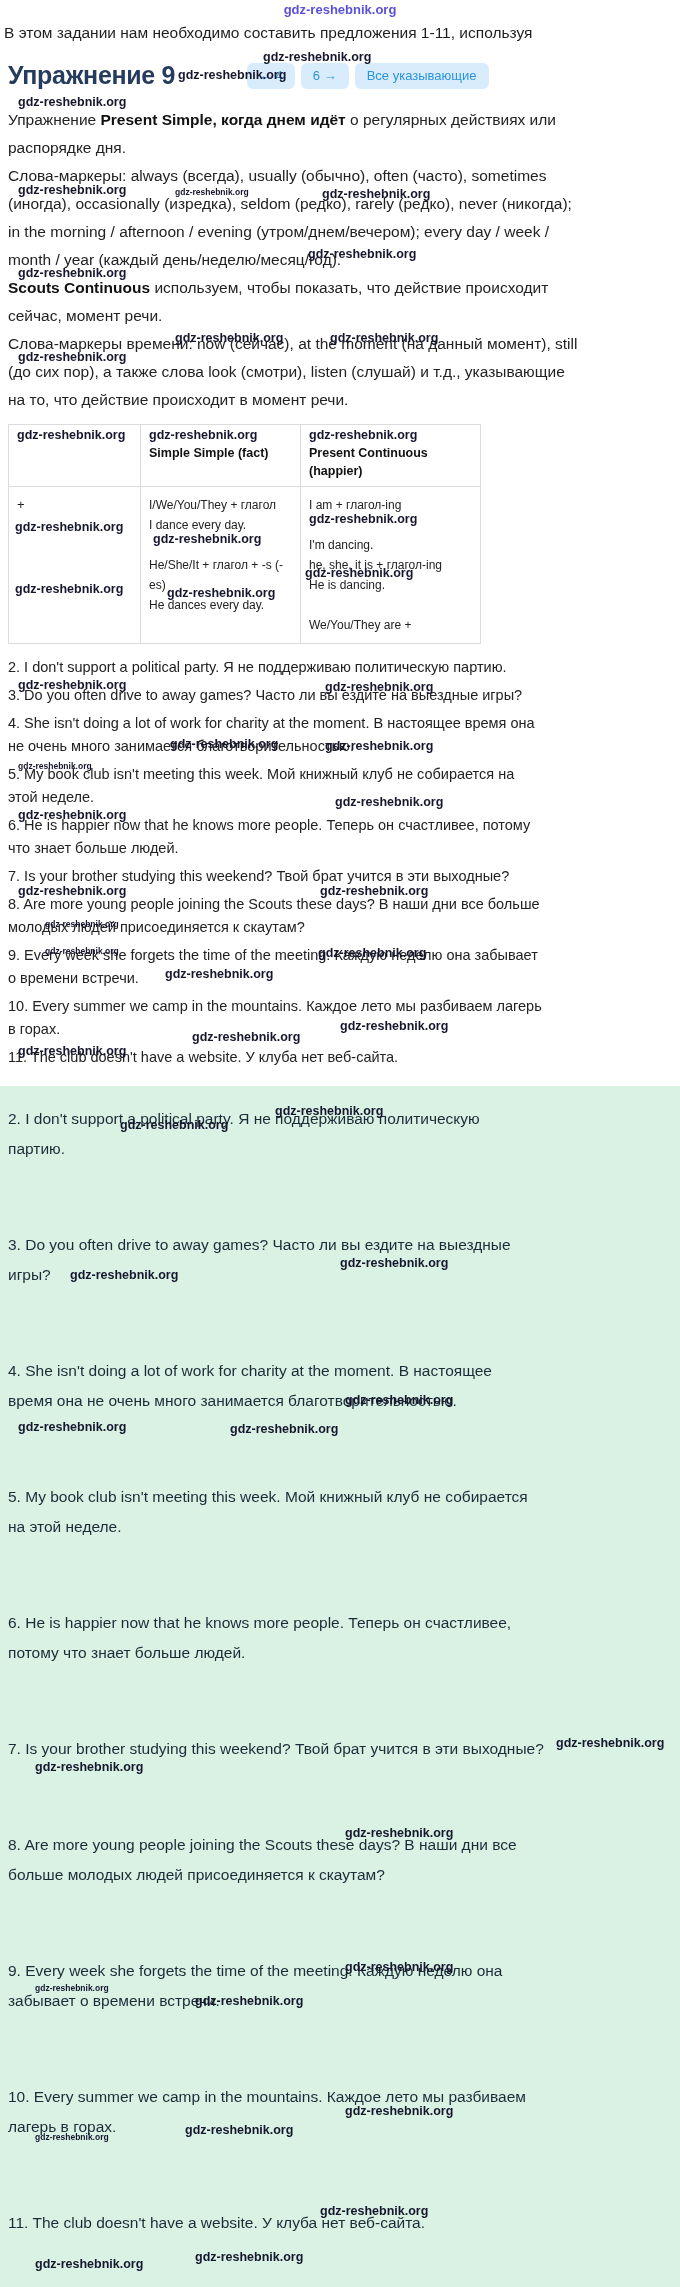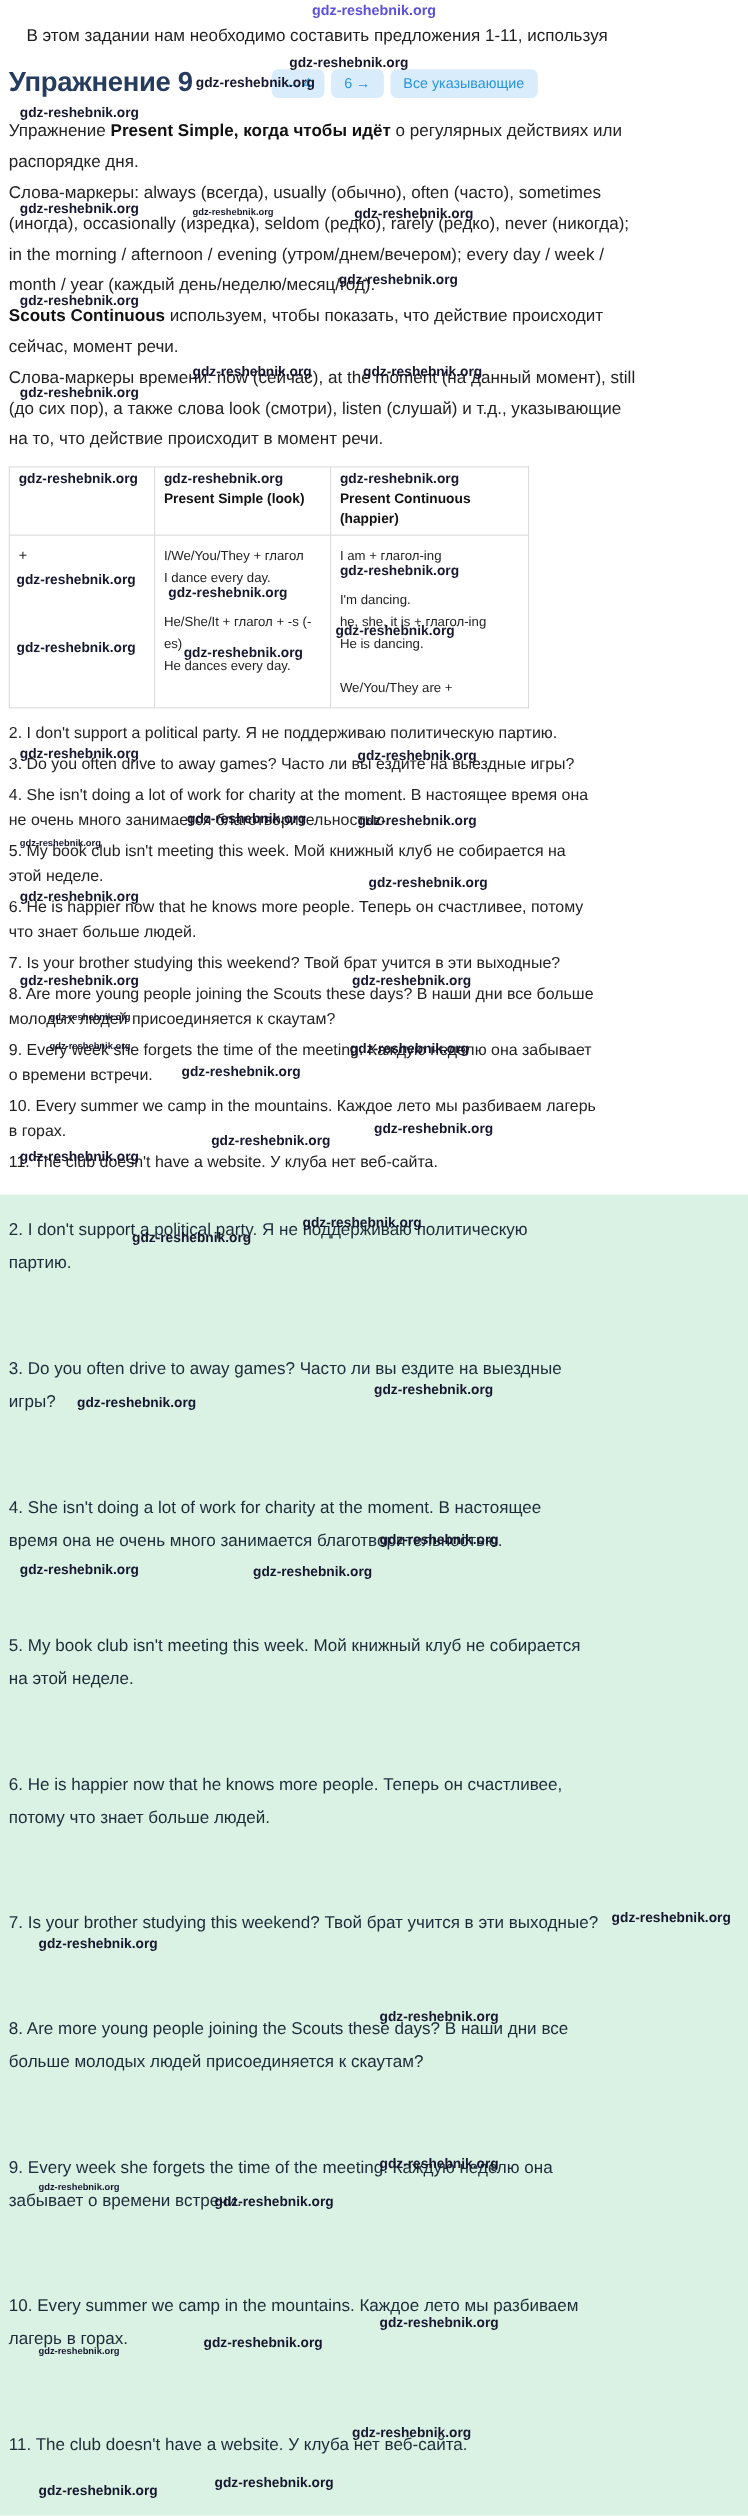--- a/index.html
+++ b/index.html
@@ -15,21 +15,21 @@
     white-space: nowrap; pointer-events: none;
   }
   .wm.abs { position: absolute; z-index: 3; }
   .wm.sm { font-size: 8.5px; }
   .wm.blk { display: block; height: 15px; line-height: 13px; }
   .wm-top {
     position: absolute; top: 2px; left: 50%; transform: translateX(-50%);
     color: #5b50dd; font-size: 13px; font-weight: 700; z-index: 4; white-space: nowrap;
   }
   
-  .intro { margin: 22px 24px 0; font-size: 15.5px; line-height: 22px; color: #1e1e1e; }
+  .intro { margin: 22px 4px 0; font-size: 15.5px; line-height: 22px; color: #1e1e1e; }
   
   .header { position: relative; margin: 14px 8px 0; height: 38px; }
   .title {
     font-size: 25px; font-weight: 700; color: #263c5e; margin: 0;
     display: inline-block; letter-spacing: -0.3px; line-height: 34px;
   }
   .nav { position: absolute; left: 239px; top: 5px; display: flex; gap: 6px; }
   .nav-btn {
     background: #d9ecfb; color: #2a94dc; border: none; border-radius: 6px;
     font-size: 13px; line-height: 16px; padding: 5px 12px; cursor: pointer;
@@ -77,21 +77,21 @@
   <div class="header">
     <h1 class="title">Упражнение 9</h1>
     <div class="nav">
       <button class="nav-btn">← 4</button>
       <button class="nav-btn">6 →</button>
       <button class="nav-btn">Все указывающие</button>
     </div>
   <span class="wm abs" style="left: 170px; top: 10px;">gdz-reshebnik.org</span><span class="wm abs" style="left: 255px; top: -8px;">gdz-reshebnik.org</span></div>
 
 
-  <p class="para"><span>Упражнение </span><b>Present Simple, когда чтобы идёт</b><span> о регулярных действиях или
+  <p class="para"><span>Упражнение </span><b>Present Simple, когда днем идёт</b><span> о регулярных действиях или
 распорядке дня.</span><span class="wm abs" style="left: 10px; top: -18px;">gdz-reshebnik.org</span></p>
 
   <p class="para">Слова-маркеры: always (всегда), usually (обычно), often (часто), sometimes
 (иногда), occasionally (изредка), seldom (редко), rarely (редко), never (никогда);
 in the morning / afternoon / evening (утром/днем/вечером); every day / week /
 month / year (каждый день/неделю/месяц/год).<span class="wm abs" style="left: 10px; top: 14px;">gdz-reshebnik.org</span><span class="wm abs sm" style="left: 167px; top: 16px;">gdz-reshebnik.org</span><span class="wm abs" style="left: 314px; top: 18px;">gdz-reshebnik.org</span><span class="wm abs" style="left: 300px; top: 78px;">gdz-reshebnik.org</span><span class="wm abs" style="left: 10px; top: 97px;">gdz-reshebnik.org</span></p>
 
   <p class="para"><b>Scouts Continuous</b><span> используем, чтобы показать, что действие происходит
 сейчас, момент речи.</span><span class="wm abs" style="left: 167px; top: 50px;">gdz-reshebnik.org</span><span class="wm abs" style="left: 322px; top: 50px;">gdz-reshebnik.org</span></p>
 
@@ -105,21 +105,21 @@
         <col style="width:160px">
         <col style="width:180px">
       </colgroup>
     <tbody>
         <tr>
       <th>
         <span class="wm blk">gdz-reshebnik.org</span>
       </th>
       <th>
         <span class="wm blk">gdz-reshebnik.org</span>
-        <span>Present Simple (look)</span>
+        <span>Simple Simple (fact)</span>
       </th>
       <th>
         <span class="wm blk">gdz-reshebnik.org</span>
         <span>Present Continuous (happier)</span>
       </th>
     </tr>
     <tr>
       <td class="cell sign-cell">+<span class="wm abs" style="left: 6px; top: 30px;">gdz-reshebnik.org</span><span class="wm abs" style="left: 6px; top: 92px;">gdz-reshebnik.org</span></td>
       <td class="cell">I/We/You/They + глагол
 I dance every day.

